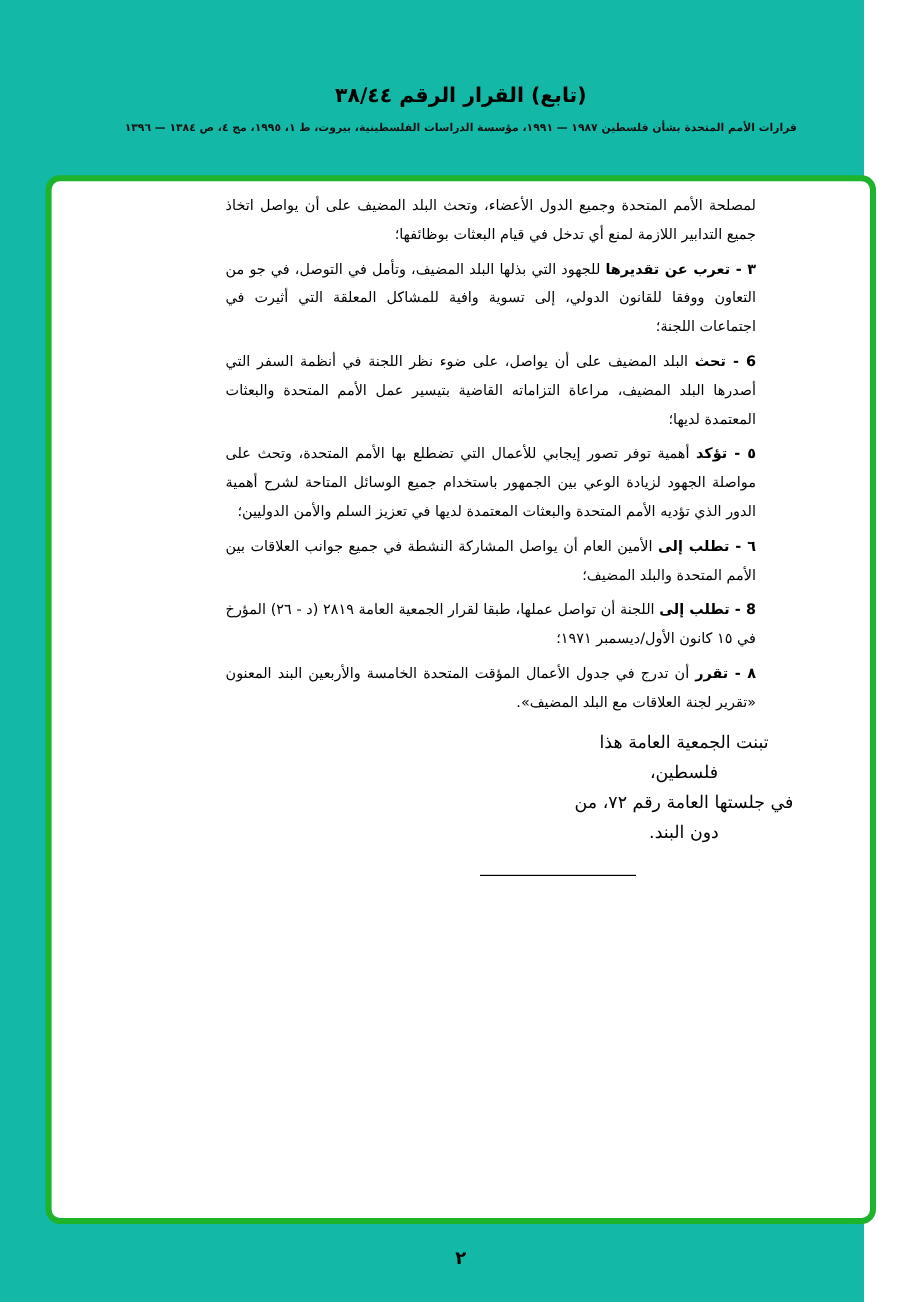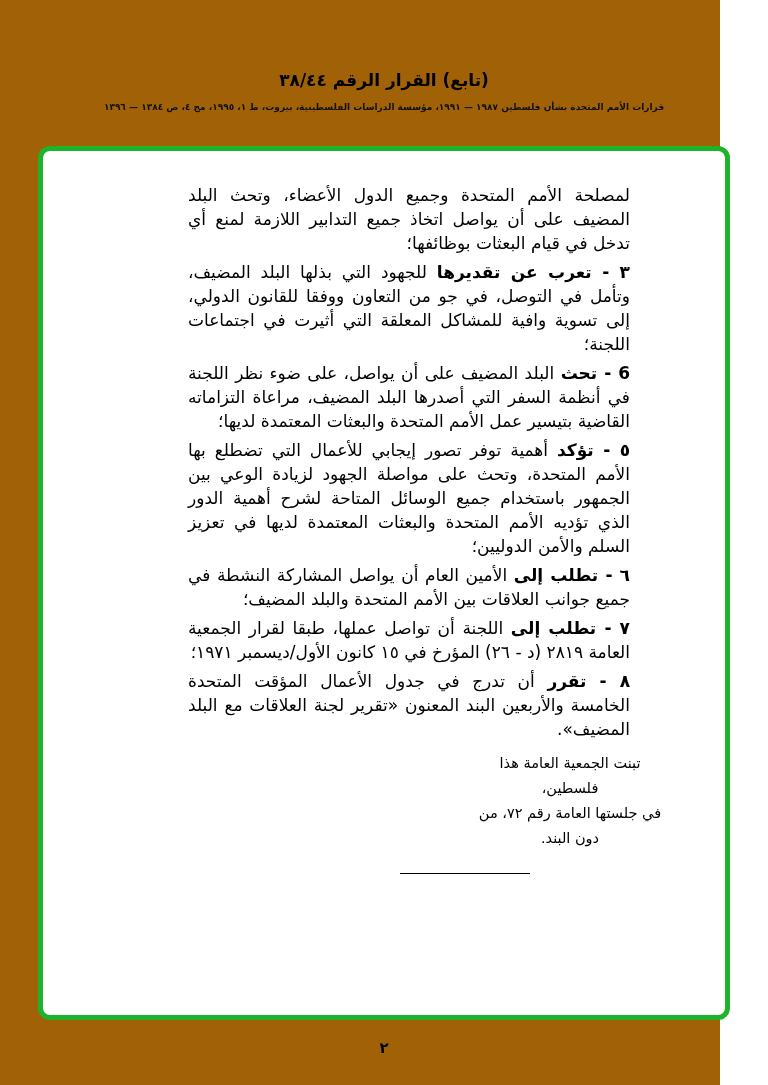--- a/index.html
+++ b/index.html
@@ -3,21 +3,21 @@
 <meta charset="utf-8">
 <style>
   html,body{margin:0;padding:0;background:#ffffff;}
   body{
     width:768px;height:1085px;
     font-family:"DejaVu Sans", sans-serif;
     color:#000;
     position:relative;
     overflow:hidden;
   }
-  .page{position:relative;width:720px;height:1085px;background:#a16207;}
+  .page{position:relative;width:720px;height:1085px;background:#14b8a6;}
 
   .header{position:absolute;top:70px;left:0;width:768px;text-align:center;direction:rtl;}
   .doc-title{font-size:17px;font-weight:bold;letter-spacing:0.5px;}
   .doc-citation{
     margin-top:12px;
     font-size:9px;
     font-weight:bold;
     color:#111;
     white-space:nowrap;
   }
@@ -28,23 +28,23 @@
     width:692px;height:874px;
     border:5px solid #1db32a;
     border-radius:12px;
     box-sizing:border-box;
     background:#fff;
   }
 
   .content{
     direction:rtl;
     text-align:justify;
-    font-size:17px;
+    font-size:12px;
     line-height:24px;
-    padding:32px 95px 0 145px;
+    padding:8px 95px 0 145px;
   }
   .para{margin:0 0 5px 0;}
   .para .lead{font-weight:bold;}
 
   .closing{
     direction:rtl;
     width:190px;
     margin:10px 60px 0 auto;
     text-align:center;
     font-size:14.5px;
@@ -87,21 +87,21 @@
 
       <p class="para"><span class="lead">6 - تحث</span>
         <span>البلد المضيف على أن يواصل، على ضوء نظر اللجنة في أنظمة السفر التي أصدرها البلد المضيف، مراعاة التزاماته القاضية بتيسير عمل الأمم المتحدة والبعثات المعتمدة لديها؛</span></p>
 
       <p class="para"><span class="lead">٥ - تؤكد</span>
         <span>أهمية توفر تصور إيجابي للأعمال التي تضطلع بها الأمم المتحدة، وتحث على مواصلة الجهود لزيادة الوعي بين الجمهور باستخدام جميع الوسائل المتاحة لشرح أهمية الدور الذي تؤديه الأمم المتحدة والبعثات المعتمدة لديها في تعزيز السلم والأمن الدوليين؛</span></p>
 
       <p class="para"><span class="lead">٦ - تطلب إلى</span>
         <span>الأمين العام أن يواصل المشاركة النشطة في جميع جوانب العلاقات بين الأمم المتحدة والبلد المضيف؛</span></p>
 
-      <p class="para"><span class="lead">٧ - تطلب إلى</span>
+      <p class="para"><span class="lead">8 - تطلب إلى</span>
         <span>اللجنة أن تواصل عملها، طبقا لقرار الجمعية العامة ٢٨١٩ (د - ٢٦) المؤرخ في ١٥ كانون الأول/ديسمبر ١٩٧١؛</span></p>
 
       <p class="para"><span class="lead">٨ - تقرر</span>
         <span>أن تدرج في جدول الأعمال المؤقت المتحدة الخامسة والأربعين البند المعنون «تقرير لجنة العلاقات مع البلد المضيف».</span></p>
 
     </div>
 
     <div class="closing">
       <div>تبنت الجمعية العامة هذا فلسطين،</div>
       <div>في جلستها العامة رقم ٧٢، من</div>

